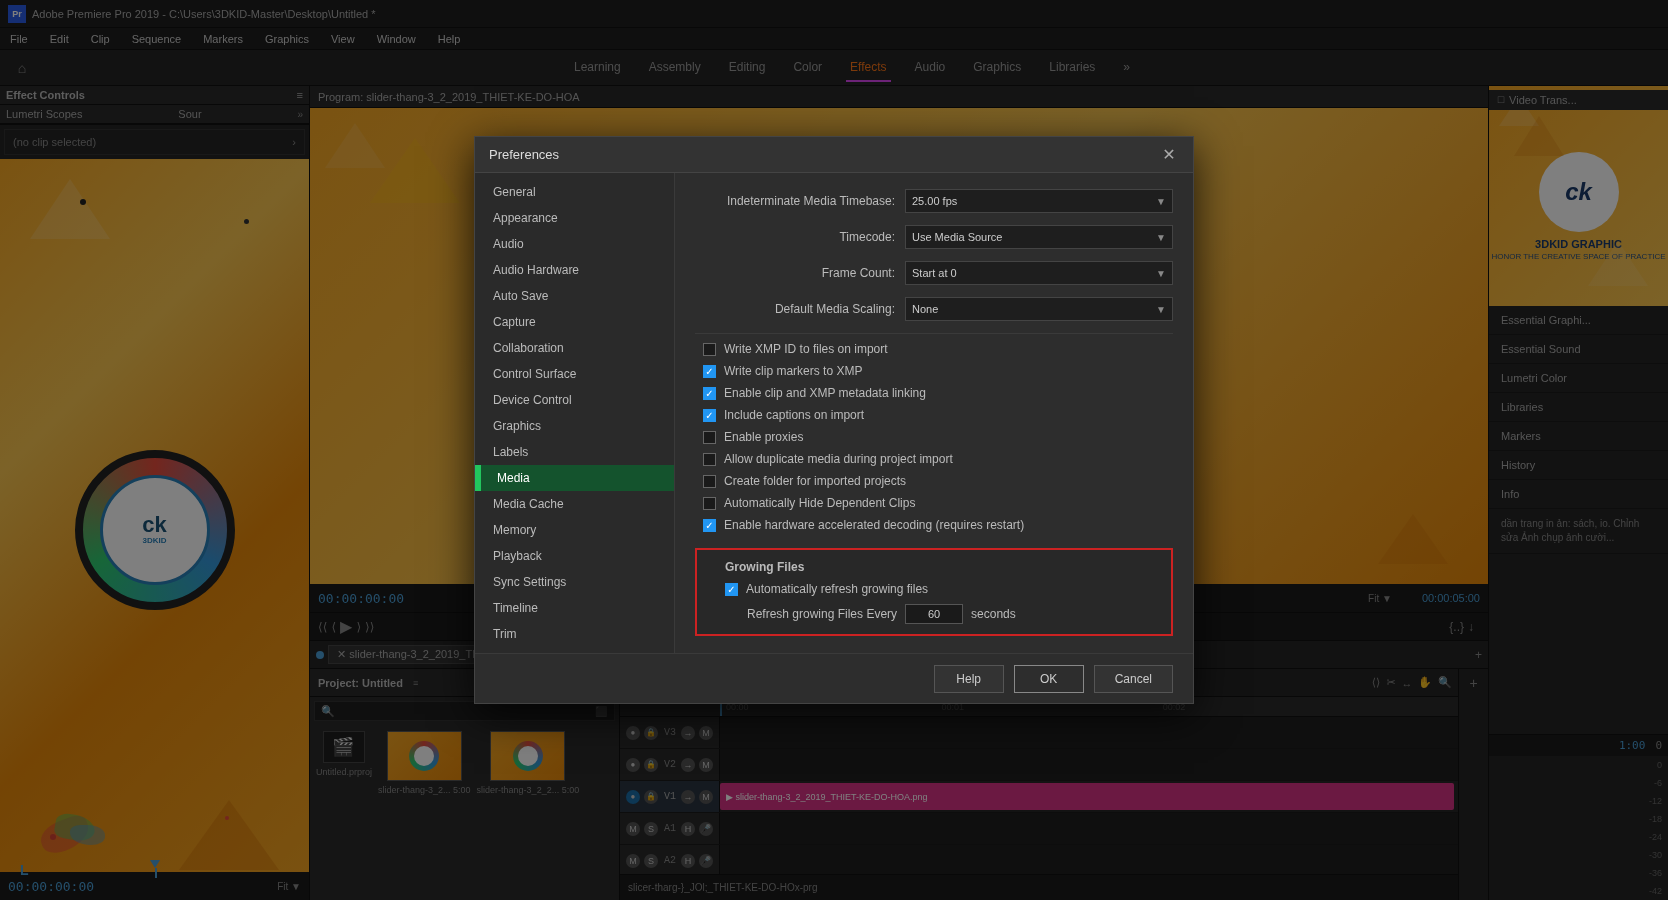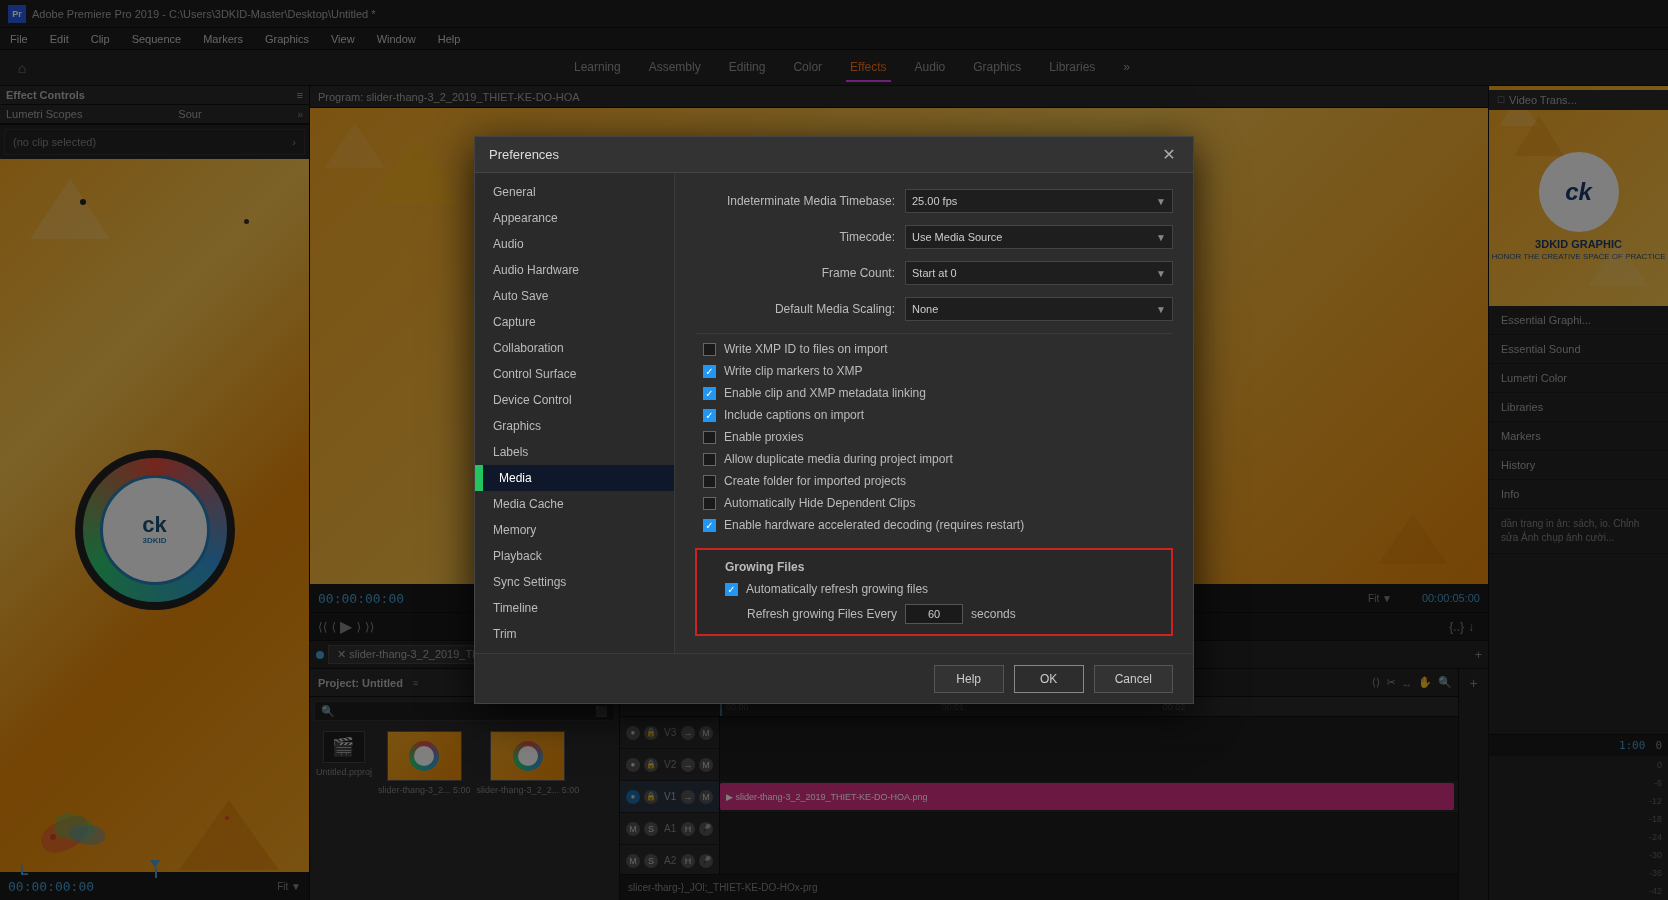--- a/index.html
+++ b/index.html
@@ -354,23 +354,23 @@
       padding: 6px 0;
     }
     .pref-item {
       padding: 6px 16px;
       font-size: 12px;
       color: #bbb;
       cursor: pointer;
       border-left: 2px solid transparent;
     }
     .pref-item.active {
-      background: #0f172a;
+      background: #14532d;
       color: #fff;
-      border-left: 8px solid #22c55e;
+      border-left: 6px solid #22c55e;
     }
     #dialog-content {
       flex: 1;
       padding: 16px 20px;
       overflow-y: auto;
       background: #2d2d2d;
     }
     .pref-row {
       display: flex;
       align-items: center;
@@ -525,20 +525,21 @@
       font-size: 8px;
       color: #ccc;
       cursor: pointer;
       flex-shrink: 0;
     }
     .track-icon.blue { background: #1a6ea8; }
     .track-label {
       font-size: 10px;
       color: #888;
       margin-left: 2px;
+      font-family: Liberation Mono, monospace;
     }
 
     .right-side-panel {
       width: 180px;
       background: #252525;
       border-left: 1px solid #111;
       display: flex;
       flex-direction: column;
     }
     .rs-logo-area {

